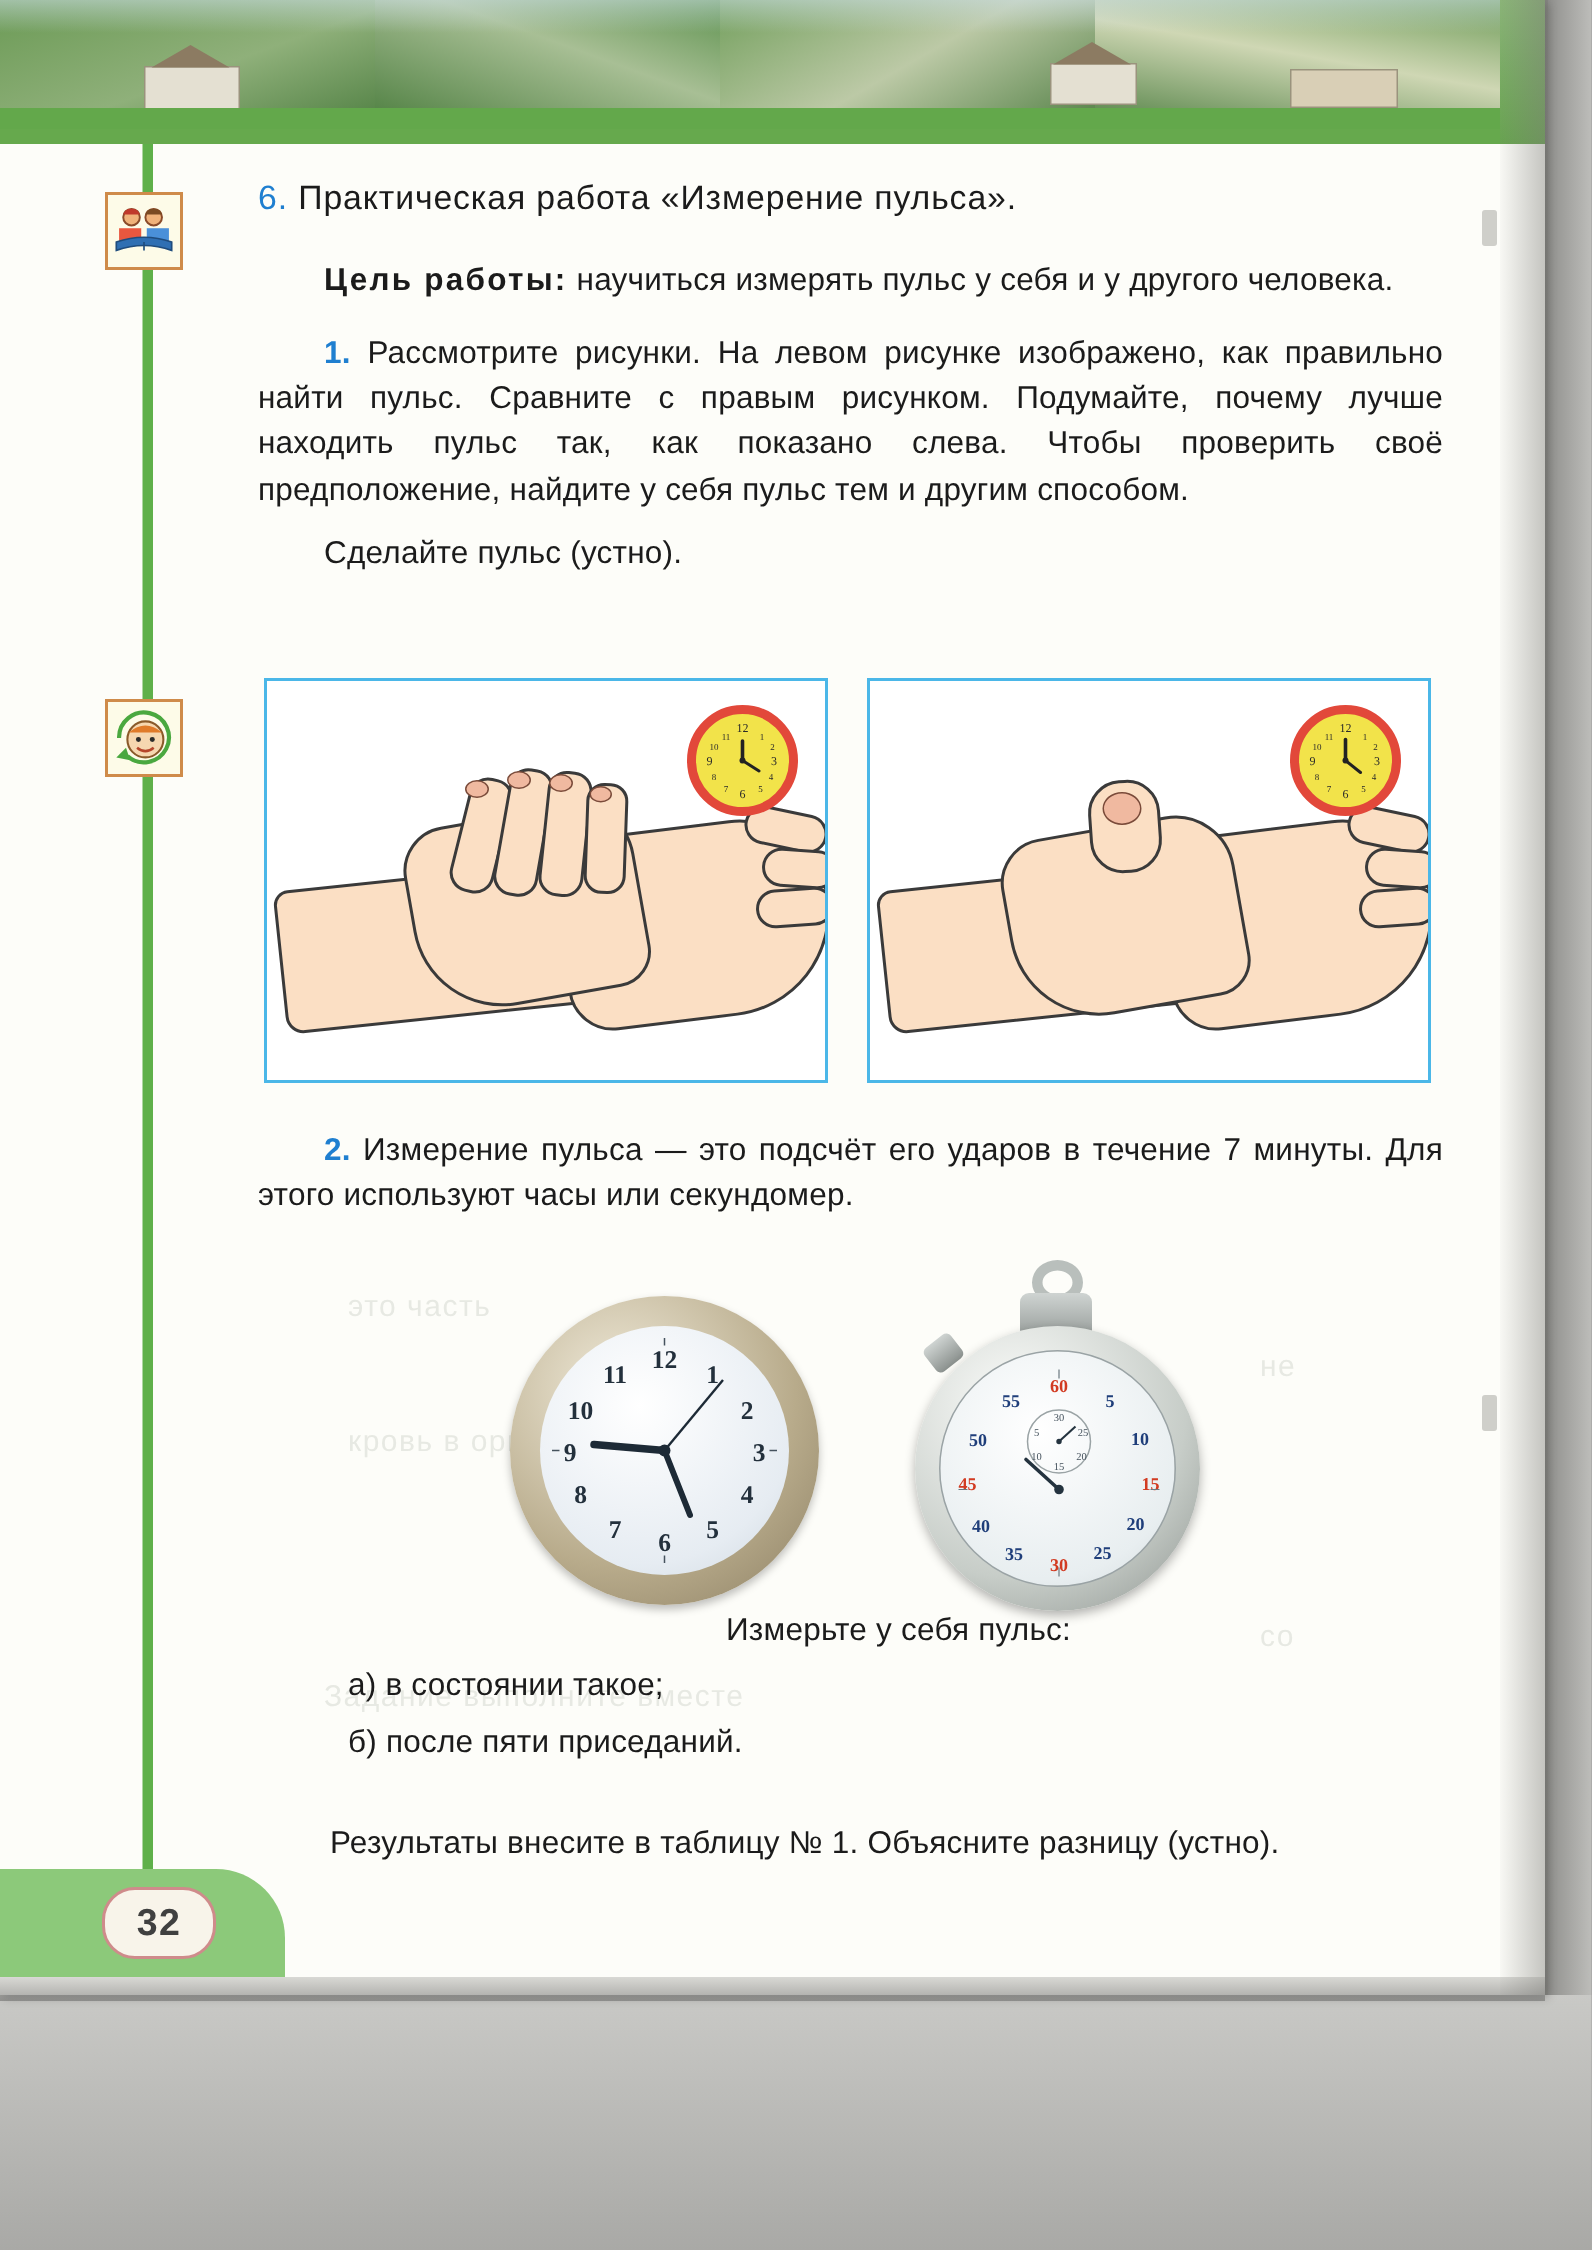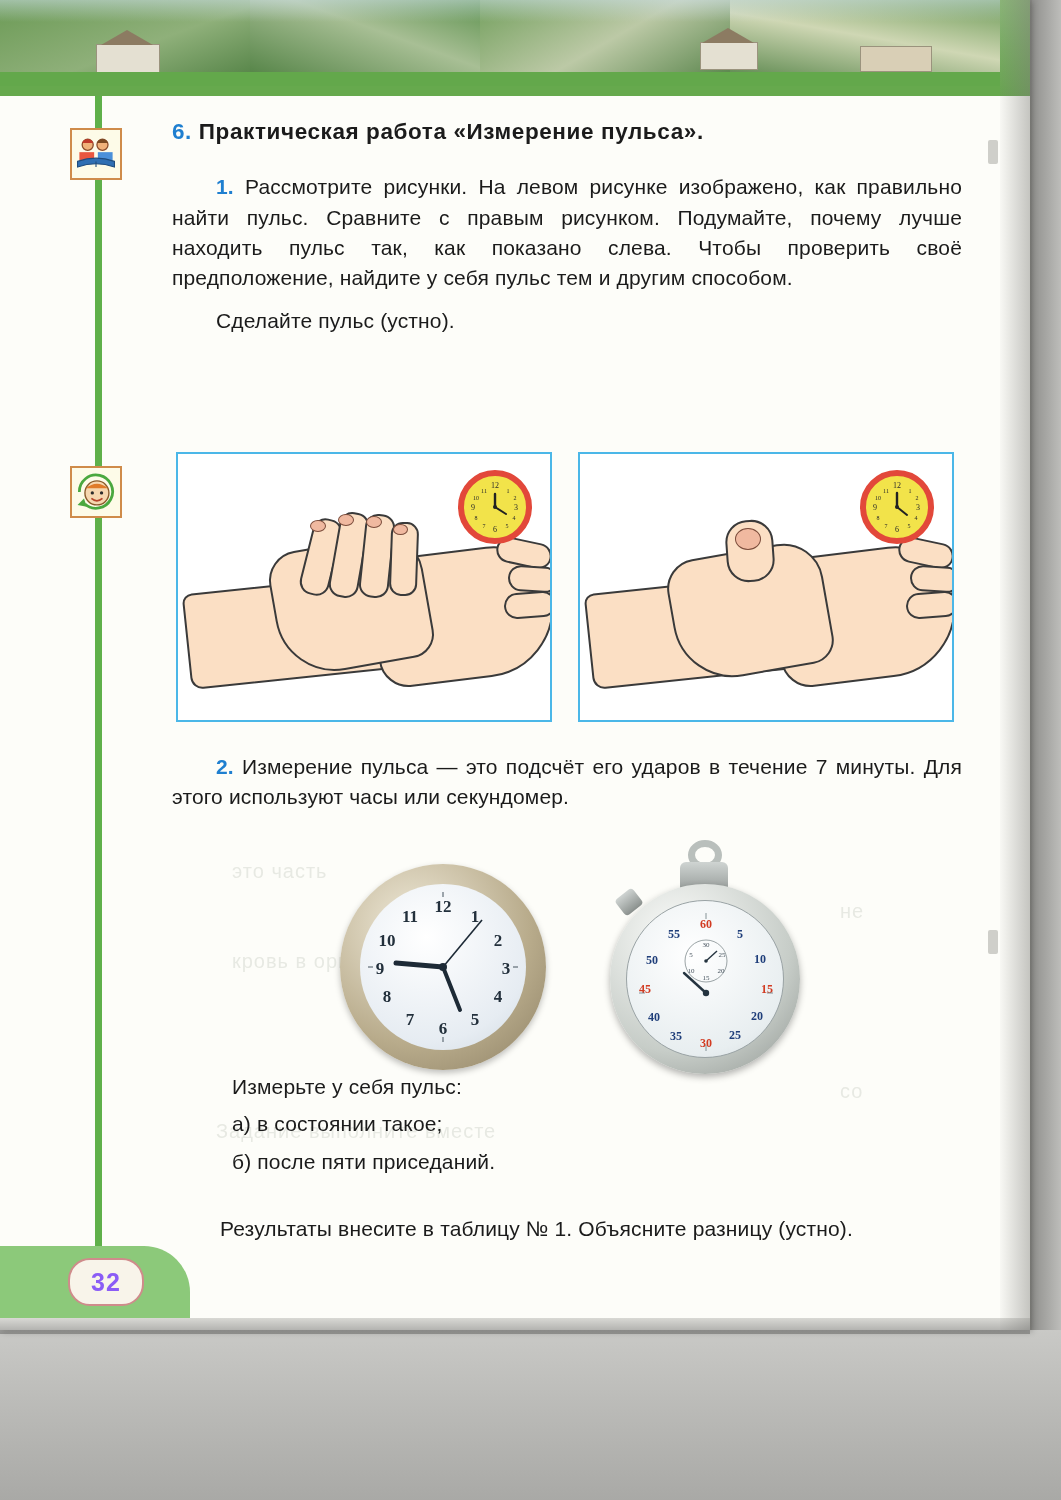--- a/index.html
+++ b/index.html
@@ -126,21 +126,21 @@
   .page-number-badge {
     position: absolute;
     left: 68px; top: 1258px;
     width: 72px; height: 44px;
     border-radius: 22px;
     background: #f8f4ea;
     border: 2px solid #cf8b8b;
     display: flex; align-items: center; justify-content: center;
     font-size: 25px;
     font-weight: bold;
-    color: #8b5cf6;
+    color: #404040;
     letter-spacing: 1px;
   }
 
   
   .margin-icon {
     position: absolute;
     width: 52px; height: 52px;
     border: 2px solid #cf8b4a;
     background: #fdfbe8;
     box-sizing: border-box;
@@ -149,21 +149,21 @@
   .icon-face { left: 70px; top: 466px; }
 
   
   .content {
     position: absolute;
     left: 172px; top: 118px;
     width: 790px;
   }
   .heading {
     font-size: 22.5px;
-    font-weight: bold;
+    font-weight: normal;
     color: #1b1b1b;
     letter-spacing: 0.6px;
     margin: 0 0 26px 0;
     line-height: 1.25;
   }
   .heading .num { color: #1f7fd0; }
   p.para {
     font-size: 21px;
     color: #1b1b1b;
     margin: 0 0 12px 0;
@@ -402,20 +402,23 @@
 
     <div class="binding-mark" style="left:988px;top:140px;width:10px;height:24px;"></div>
     <div class="binding-mark" style="left:988px;top:930px;width:10px;height:24px;"></div>
 
     <div class="content">
       <h1 class="heading">
         <span class="num">6.</span>
         <span>Практическая работа «Измерение пульса».</span>
       </h1>
 
+      <p class="para indent">
+        <span class="lbl-bold">Цель работы:</span><span> научиться измерять пульс у себя и у другого человека.</span>
+      </p>
 
       <p class="para indent" style="margin-top:18px;">
         <span class="item-num">1.</span><span> Рассмотрите рисунки. На левом рисунке изображено, как правильно найти пульс. Сравните с правым рисунком. Подумайте, почему лучше находить пульс так, как показано слева. Чтобы проверить своё предположение, найдите у себя пульс тем и другим способом.</span>
       </p>
       <p class="para indent">Сделайте пульс (устно).</p>
     </div>
 
     <div class="figrow">
 
       <div class="fig fig-left">
@@ -566,21 +569,21 @@
                 <line x1="79" y1="150" x2="79" y2="144"></line>
                 <line x1="12" y1="92" x2="18" y2="92"></line>
               </g>
             </svg>
           </div>
         </div>
       </div>
     </div>
 
     <div class="bottom-block">
-      <p style="padding-left:56px;">Измерьте у себя пульс:</p>
+      <p style="padding-left:56px;text-align:center;">Измерьте у себя пульс:</p>
       <p class="ind">а) в состоянии такое;</p>
       <p class="ind">б) после пяти приседаний.</p>
       <p class="ind2" style="text-align:justify;">Результаты внесите в таблицу № 1. Объясните разницу (устно).</p>
     </div>
 
     <div class="sheet-shadow-right"></div>
     <div class="sheet-bottom-edge"></div>
   </div>
 </div>
 

